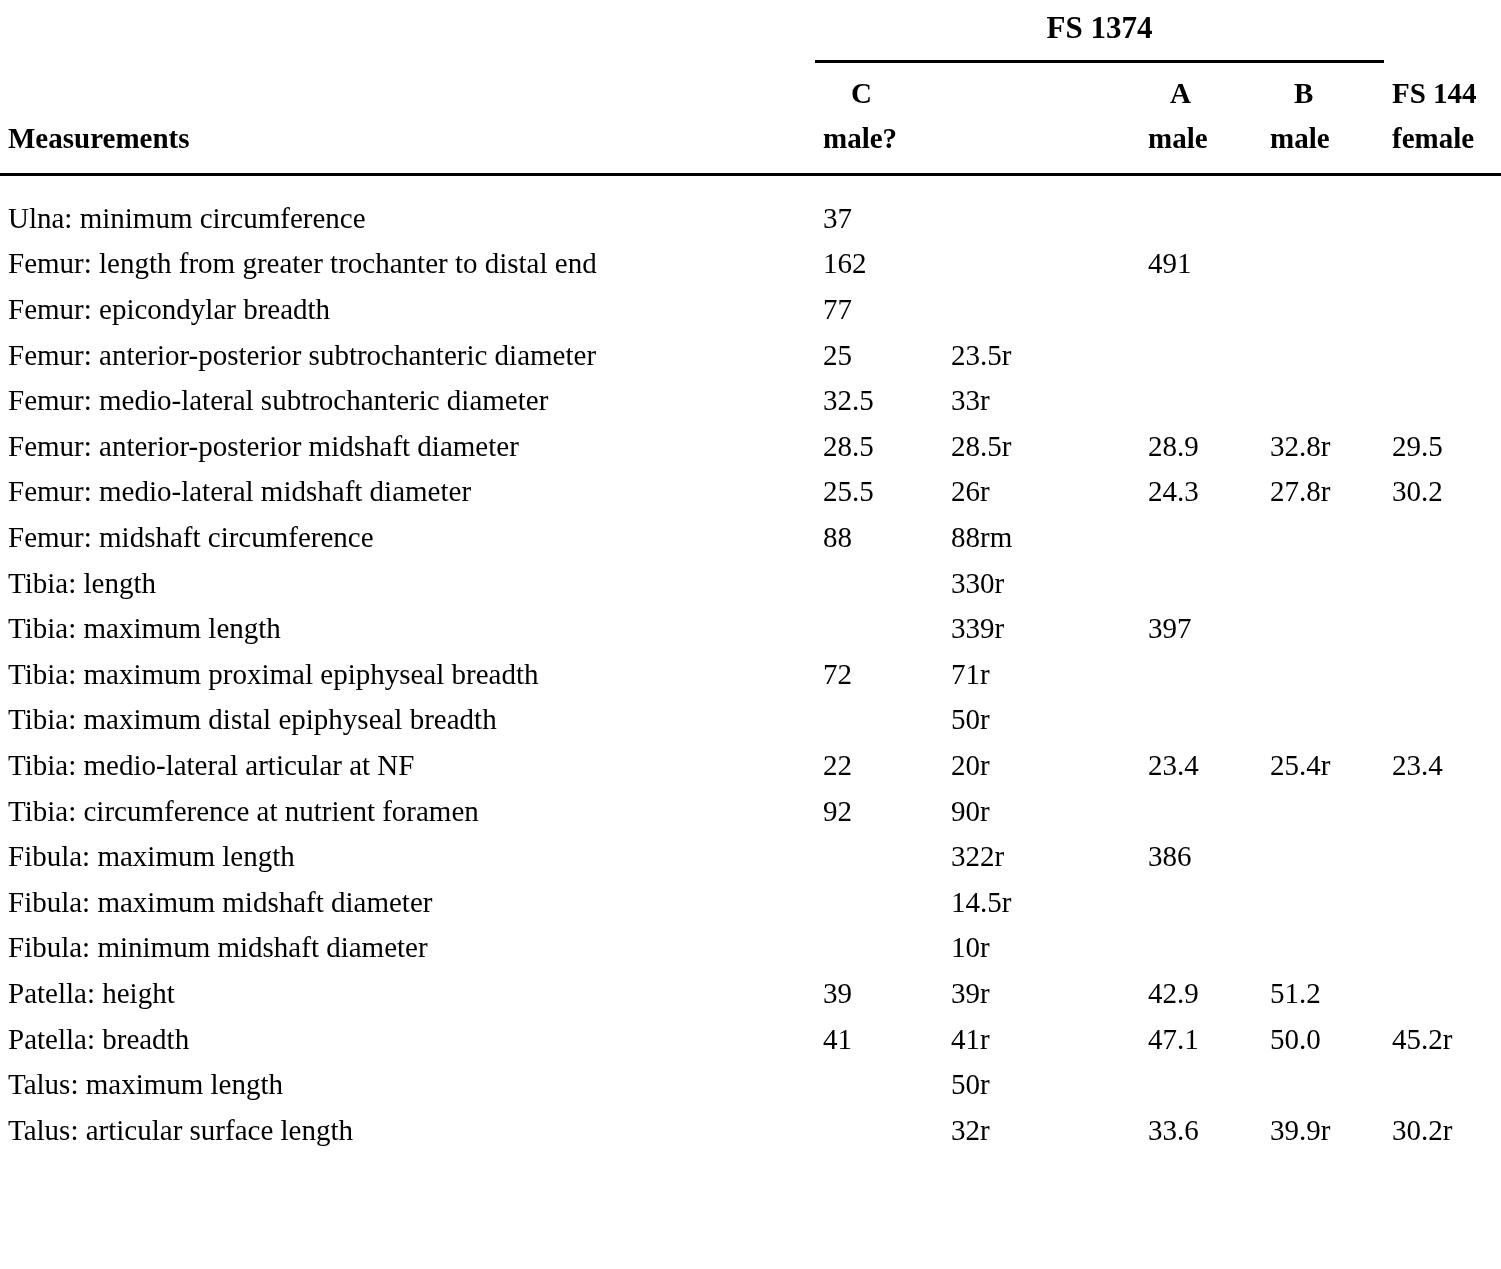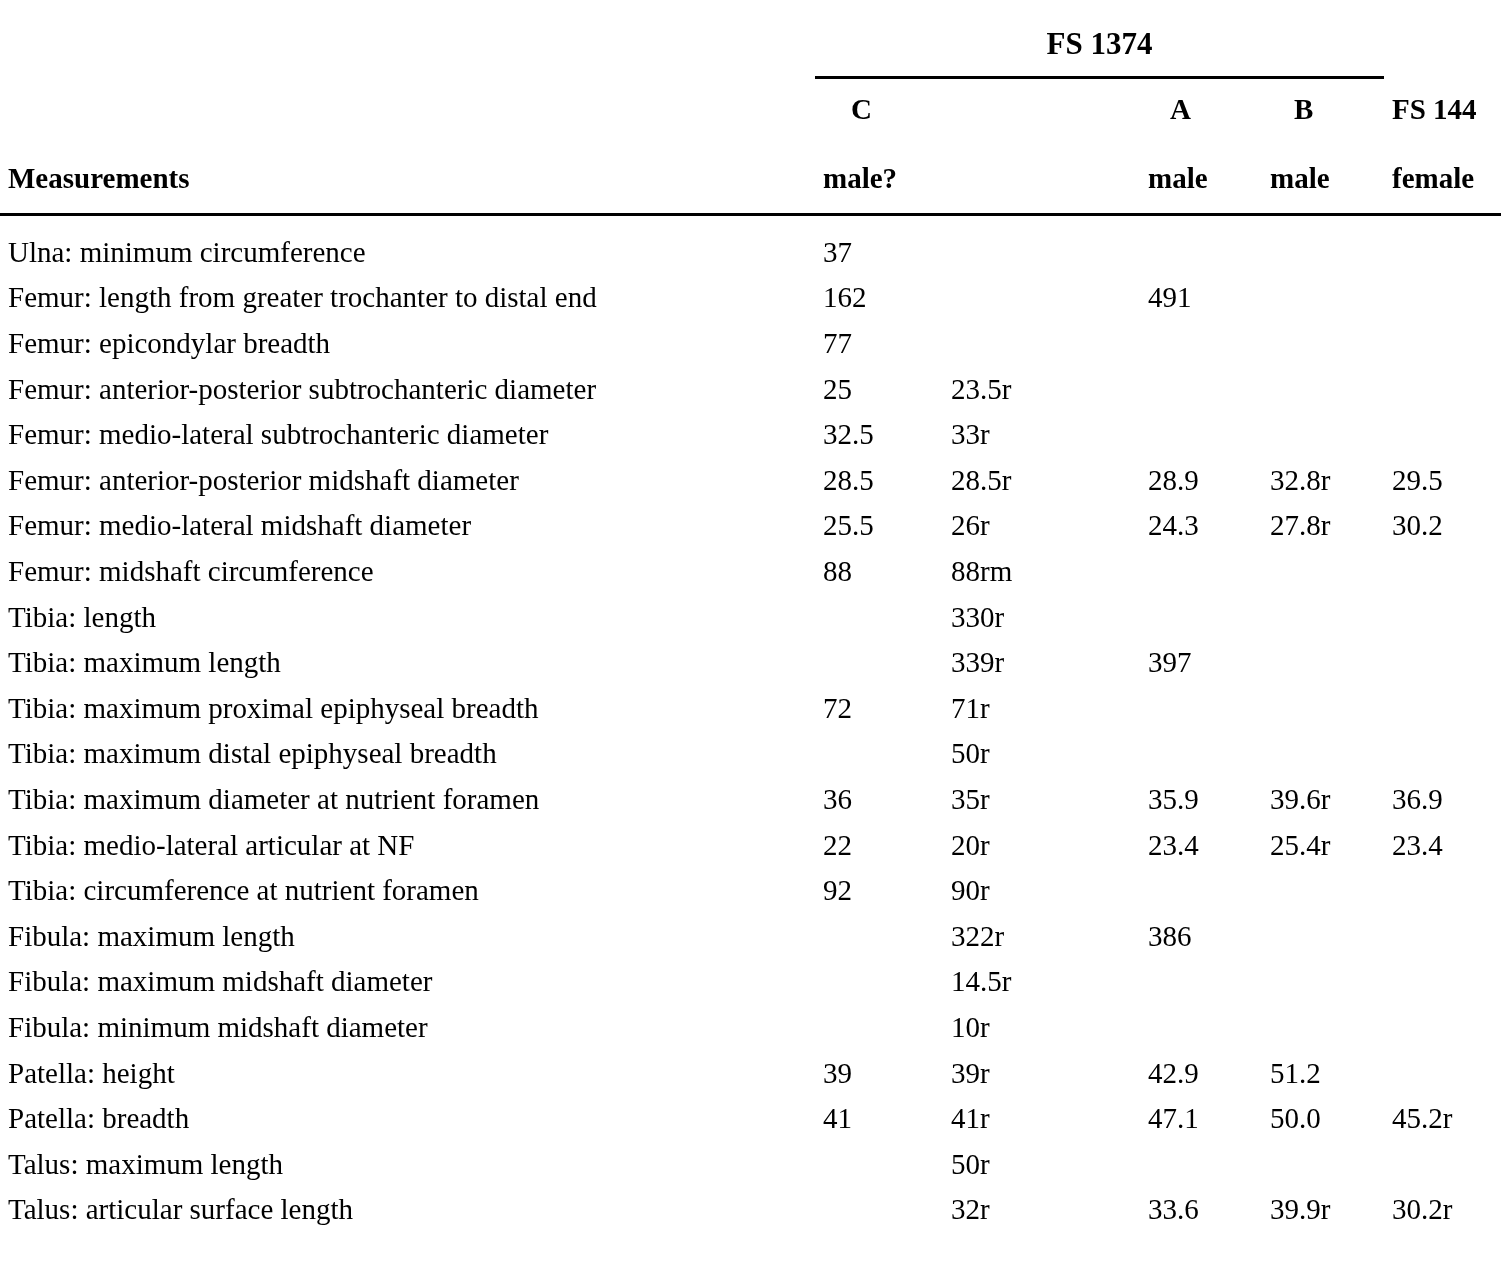--- a/index.html
+++ b/index.html
@@ -17,52 +17,52 @@
   table.meas-table {
     border-collapse: collapse;
     table-layout: fixed;
     width: 1501px;
     font-size: 29px;
   }
   
   tr.spanner-row th {
     font-weight: bold;
     font-size: 31px;
-    padding: 26px 0 14px 0;
+    padding: 10px 0 14px 0;
     vertical-align: bottom;
   }
   th.spanner-cell {
     text-align: center;
     border-bottom: 3px solid #000;
   }
   
   tr.colhead-row th {
     font-weight: bold;
     vertical-align: bottom;
     text-align: left;
     border-bottom: 3px solid #000;
     padding: 8px 0 12px 8px;
     line-height: 1.55;
   }
   tr.colhead-row th .l1 { display: block; }
-  tr.colhead-row th .l2 { display: block; margin-top: 24px; }
+  tr.colhead-row th .l2 { display: block; }
   .pad-c .l1 { padding-left: 28px; }
   .pad-a .l1 { padding-left: 22px; }
   .pad-b .l1 { padding-left: 24px; }
   
   tbody td {
     height: 45.6px;
     line-height: 45.6px;
     padding: 0 0 0 8px;
     vertical-align: middle;
     white-space: nowrap;
     overflow: hidden;
   }
   tbody tr:first-child td {
-    padding-top: 14px;
+    padding-top: 20px;
   }
 </style>
 </head>
 <body>
 
 <table class="meas-table">
   <colgroup>
     <col style="width:815px">
     <col style="width:128px">
     <col style="width:197px">
@@ -193,28 +193,20 @@
       </tr>
       <tr>
         <td>Tibia: maximum distal epiphyseal breadth</td>
         <td></td>
         <td>50r</td>
         <td></td>
         <td></td>
         <td></td>
       </tr>
       <tr>
-        <td>Tibia: maximum diameter at nutrient foramen</td>
-        <td>36</td>
-        <td>35r</td>
-        <td>35.9</td>
-        <td>39.6r</td>
-        <td>36.9</td>
-      </tr>
-      <tr>
         <td>Tibia: medio-lateral articular at NF</td>
         <td>22</td>
         <td>20r</td>
         <td>23.4</td>
         <td>25.4r</td>
         <td>23.4</td>
       </tr>
       <tr>
         <td>Tibia: circumference at nutrient foramen</td>
         <td>92</td>

